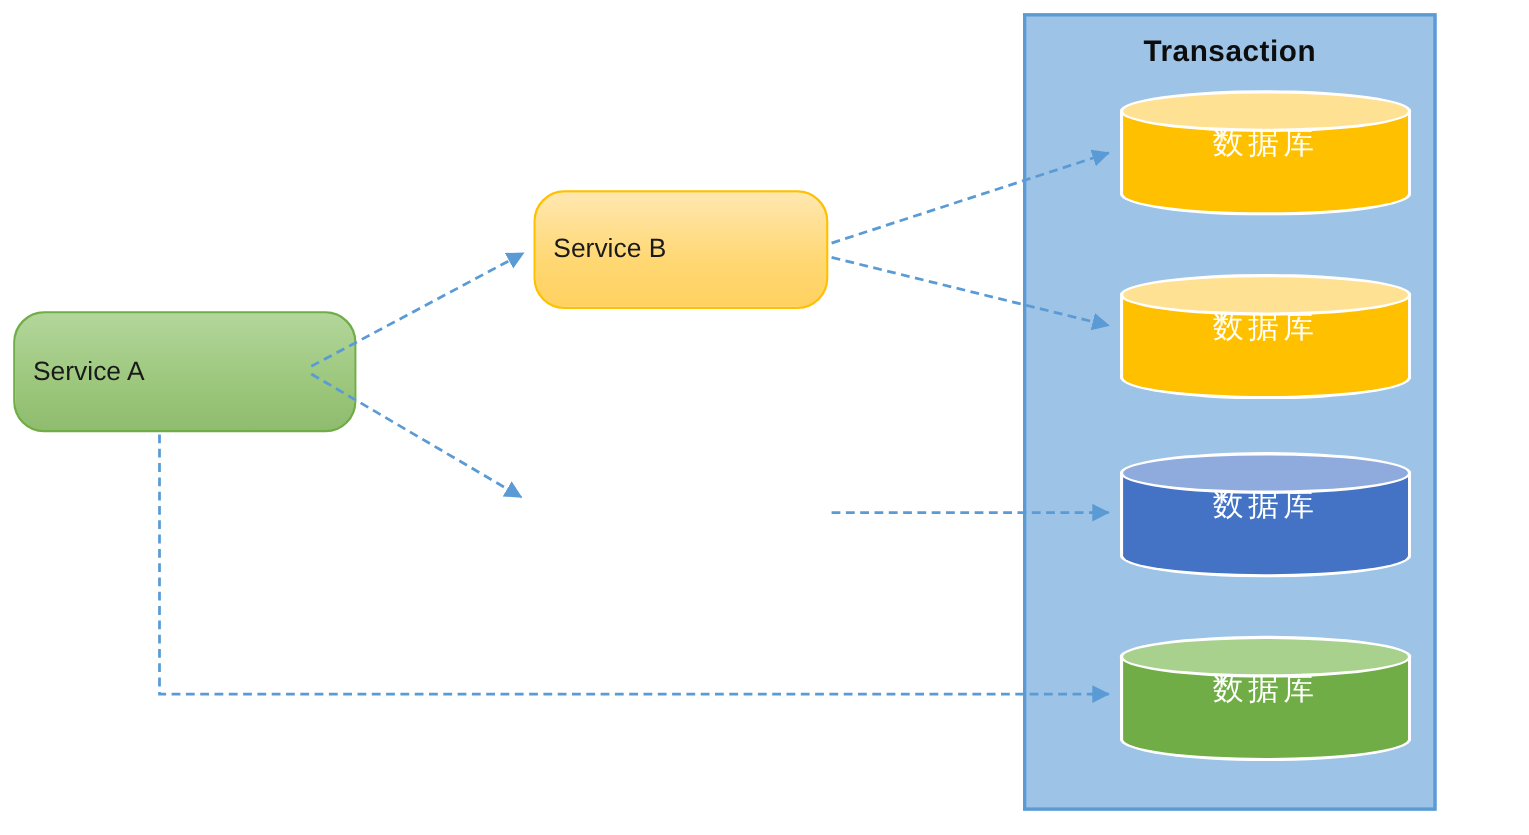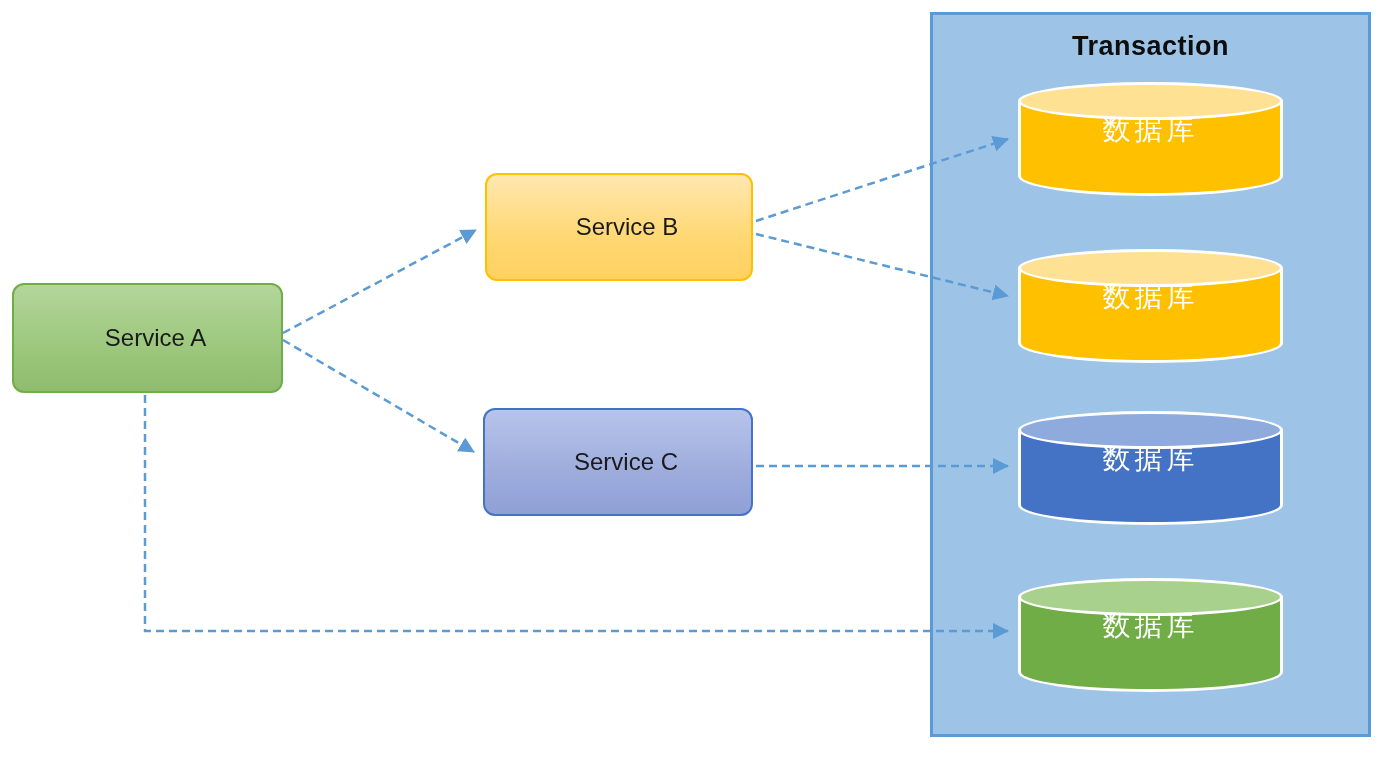--- a/index.html
+++ b/index.html
@@ -14,21 +14,21 @@
     height: 759px;
     background: #ffffff;
     overflow: hidden;
   }
 
   
   .panel {
     position: absolute;
     left: 930px;
     top: 12px;
-    width: 441px;
+    width: 376px;
     height: 725px;
     background: #9DC3E6;
     border: 3px solid #5B9BD5;
     box-sizing: border-box;
     z-index: 1;
   }
   .panel-title {
     position: absolute;
     left: 0;
     top: 16px;
@@ -37,31 +37,30 @@
     font-size: 27px;
     font-weight: bold;
     color: #0d0d0d;
     letter-spacing: 0.5px;
   }
 
   
   .service {
     position: absolute;
     box-sizing: border-box;
-    border-radius: 12px;
+    border-radius: 28px;
     display: flex;
     align-items: center;
-    justify-content: center;
     font-size: 24px;
     color: #1a1a1a;
     z-index: 2;
     padding-left: 16px;
   }
   .service-a {
-    left: 12px; top: 283px; width: 271px; height: 110px;
+    left: 12px; top: 283px; width: 312px; height: 110px;
     background: linear-gradient(180deg, #B3D69B 0%, #9CC77C 60%, #8FBC6E 100%);
     border: 2.5px solid #70AD47;
   }
   .service-b {
     left: 485px; top: 173px; width: 268px; height: 108px;
     background: linear-gradient(180deg, #FFE7B0 0%, #FFD873 60%, #FFD160 100%);
     border: 2.5px solid #FFC000;
   }
   .service-c {
     left: 483px; top: 408px; width: 270px; height: 108px;
@@ -172,23 +171,20 @@
   </div>
 
   <div class="service service-a">
     <span>Service A</span>
   </div>
 
   <div class="service service-b">
     <span>Service B</span>
   </div>
 
-  <div class="service service-c">
-    <span>Service C</span>
-  </div>
 
   <svg class="connector-layer" width="1390" height="759" viewBox="0 0 1390 759">
     <defs>
       <marker id="arrowhead" markerUnits="userSpaceOnUse" markerWidth="20" markerHeight="18" refX="15" refY="8" orient="auto">
         <path d="M0,0 L16,8 L0,16 Z" fill="#5B9BD5"></path>
       </marker>
     </defs>
     <path class="conn" d="M283,333 L476,230" marker-end="url(#arrowhead)"></path>
     <path class="conn" d="M283,340 L474,452" marker-end="url(#arrowhead)"></path>
     <path class="conn" d="M756,221 L1008,139" marker-end="url(#arrowhead)"></path>

